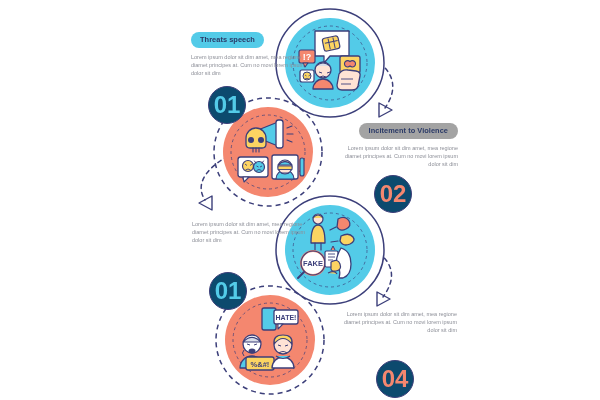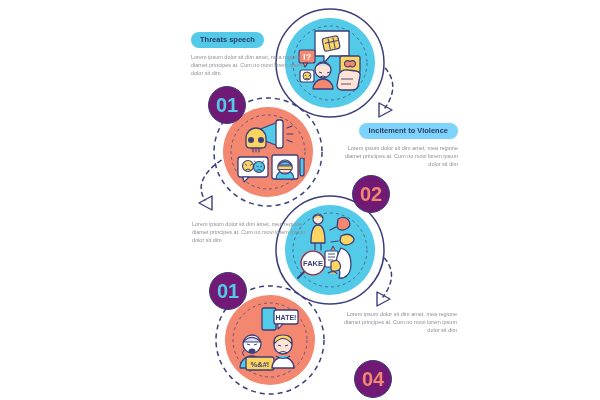--- a/index.html
+++ b/index.html
@@ -43,46 +43,46 @@
     padding: 3.4px 9px;
     text-align: left;
     letter-spacing: 0.05px;
     white-space: nowrap;
   }
   .pill.two-line {
     white-space: normal;
     padding: 3.2px 10px;
   }
   .pill-cyan { background: #53cbe8; }
-  .pill-coral { background: #7dd3fc; }
+  .pill-coral { background: #a3a3a3; }
   .pill-wrap { display: block; }
   .desc {
     margin-top: 5px;
     font-size: 5.5px;
     line-height: 8.2px;
     color: #8d8f98;
   }
   .align-left { text-align: left; }
   .align-right { text-align: right; }
   .step-num {
     position: absolute;
     width: 38px;
     height: 38px;
     border-radius: 50%;
     border: 1.3px solid #3c3f7a;
     display: flex;
     align-items: center;
     justify-content: center;
-    font-size: 20px;
+    font-size: 24px;
     font-weight: bold;
     box-sizing: border-box;
-    background: #701a75;
+    background: #0c4a6e;
   }
   .num-cyan { color: #53cbe8; }
-  .num-coral { color: #f4876f; }
+  .num-coral { color: #f4876f; margin-left: 22px; }
   svg { display: block; }
 </style>
 </head>
 <body>
 
 <div id="infographic">
 
   <svg class="layer" viewBox="0 0 600 400" width="600" height="400">
     <g fill="none" stroke="#3c3f7a" stroke-width="1.5" stroke-dasharray="4 4" stroke-linecap="round">
       <path d="M373 58 C 398 74, 396 92, 385 108"></path>

